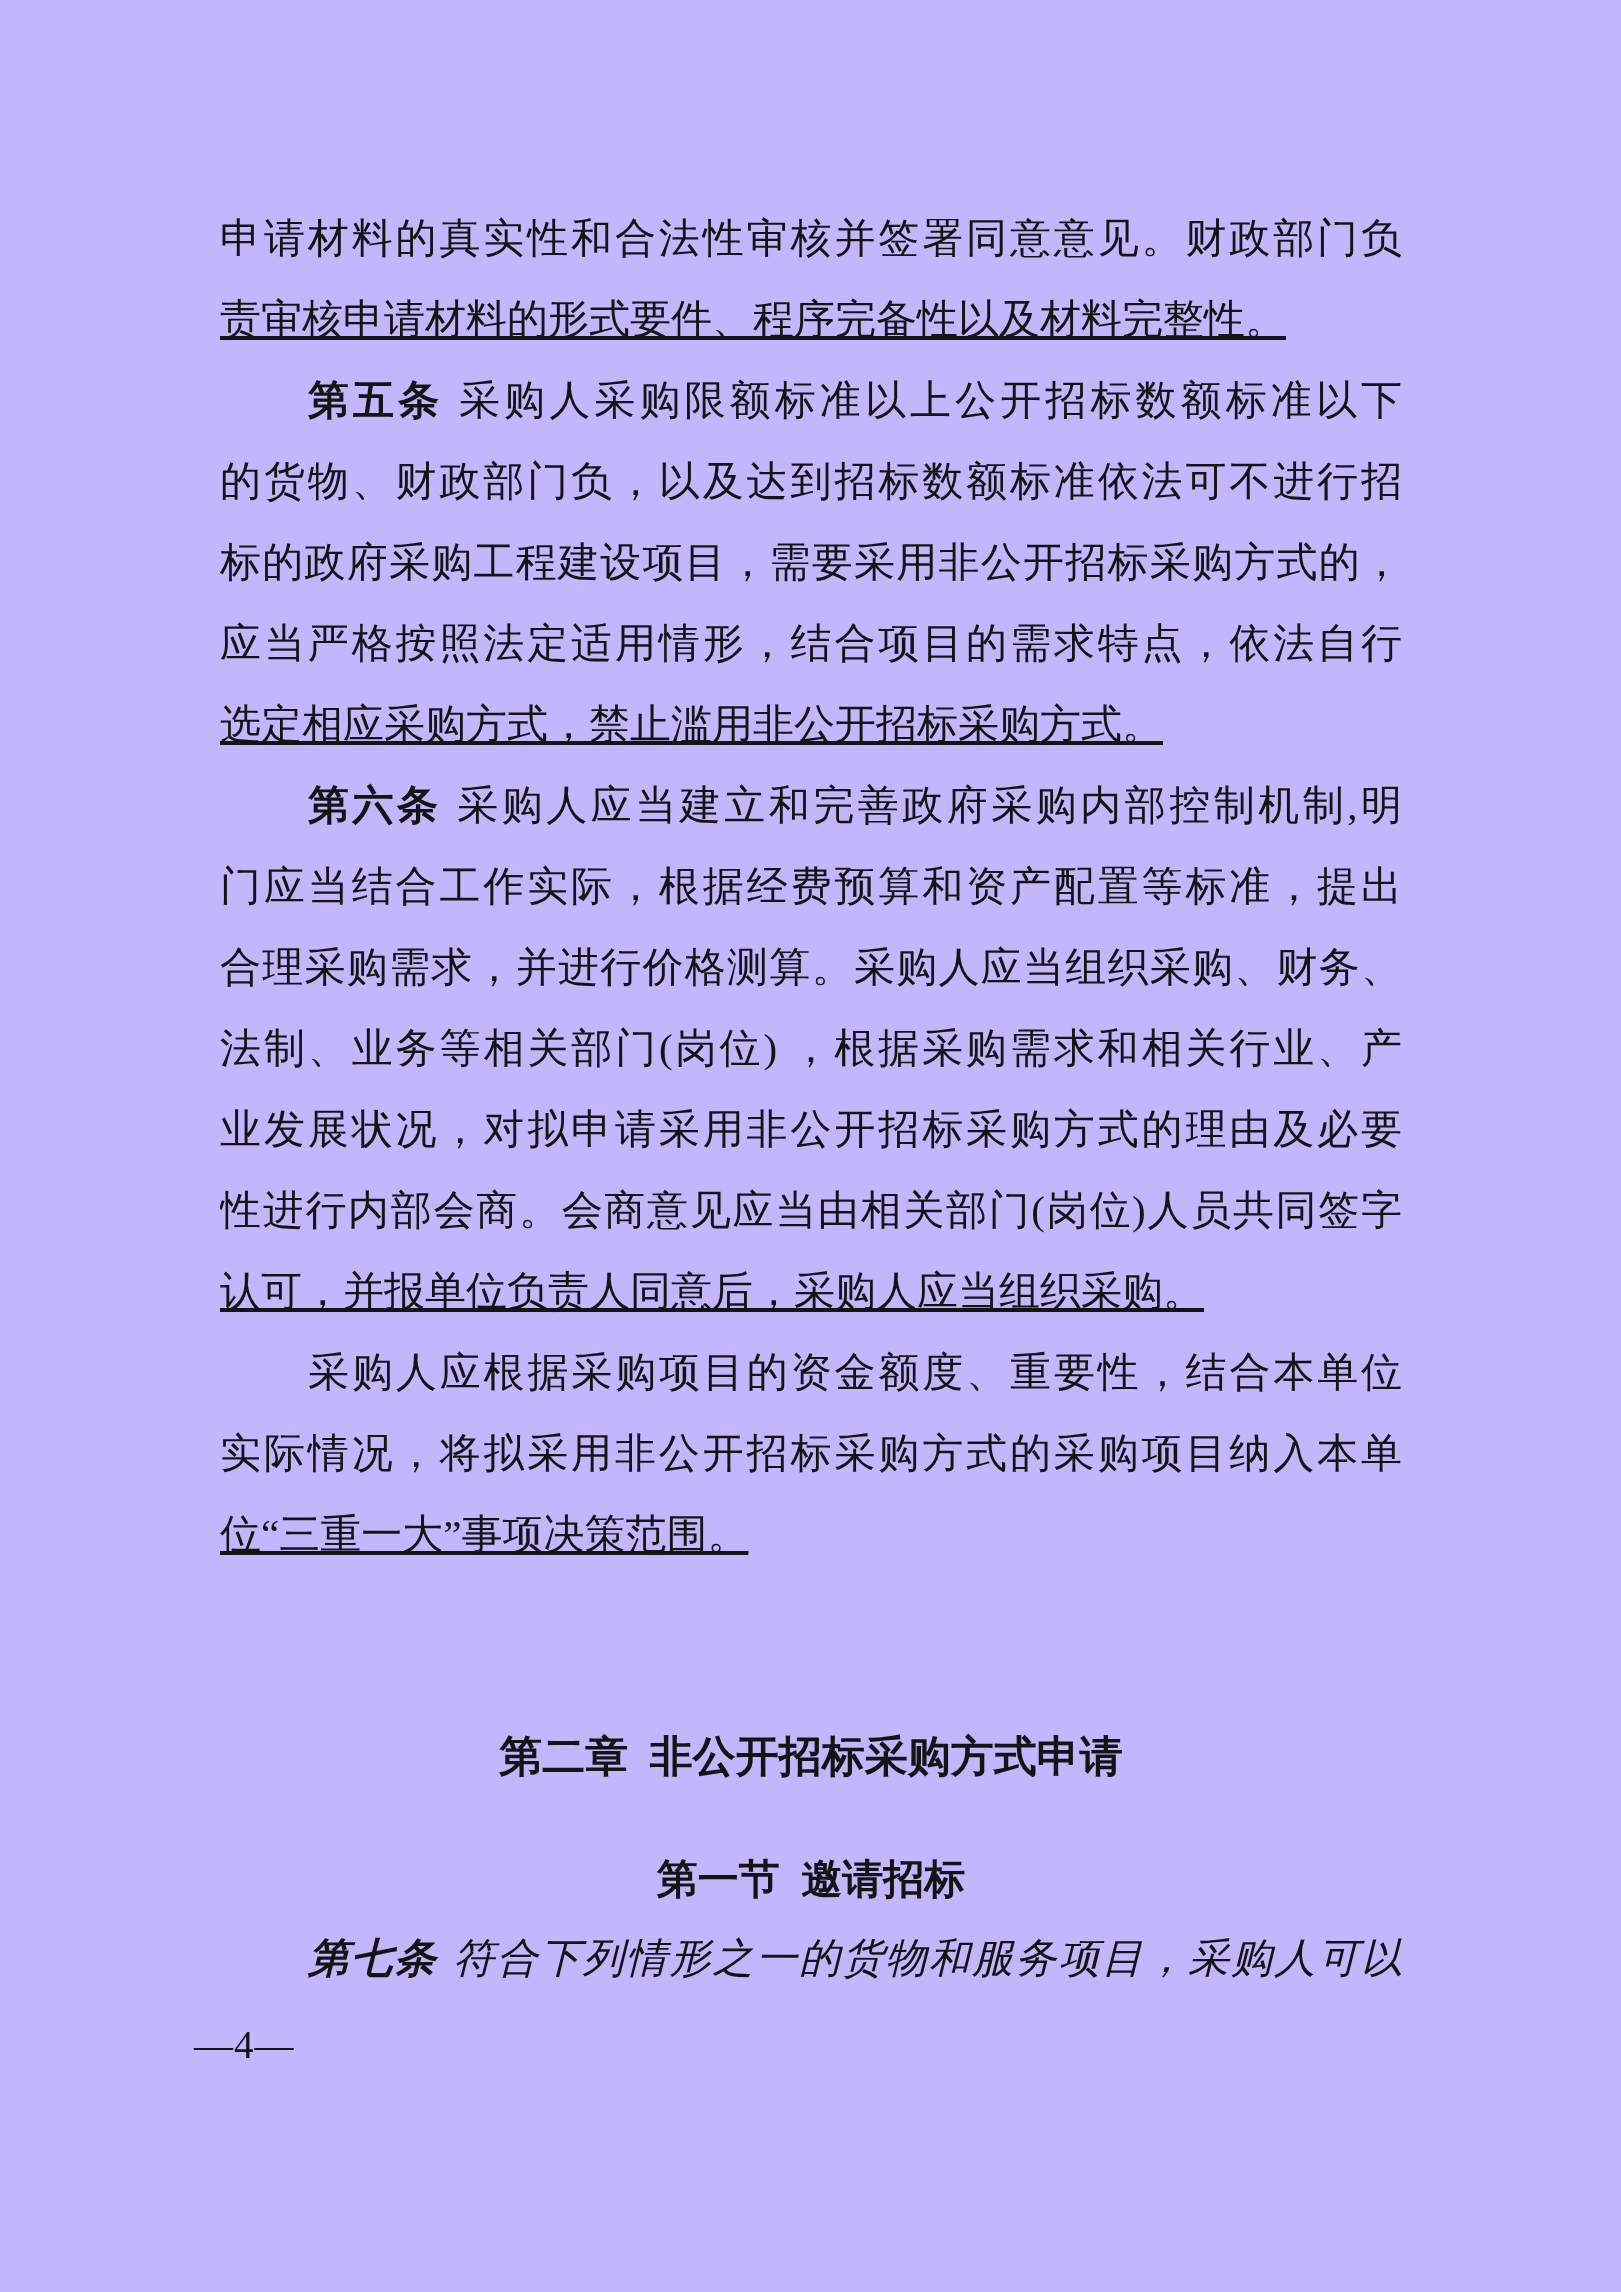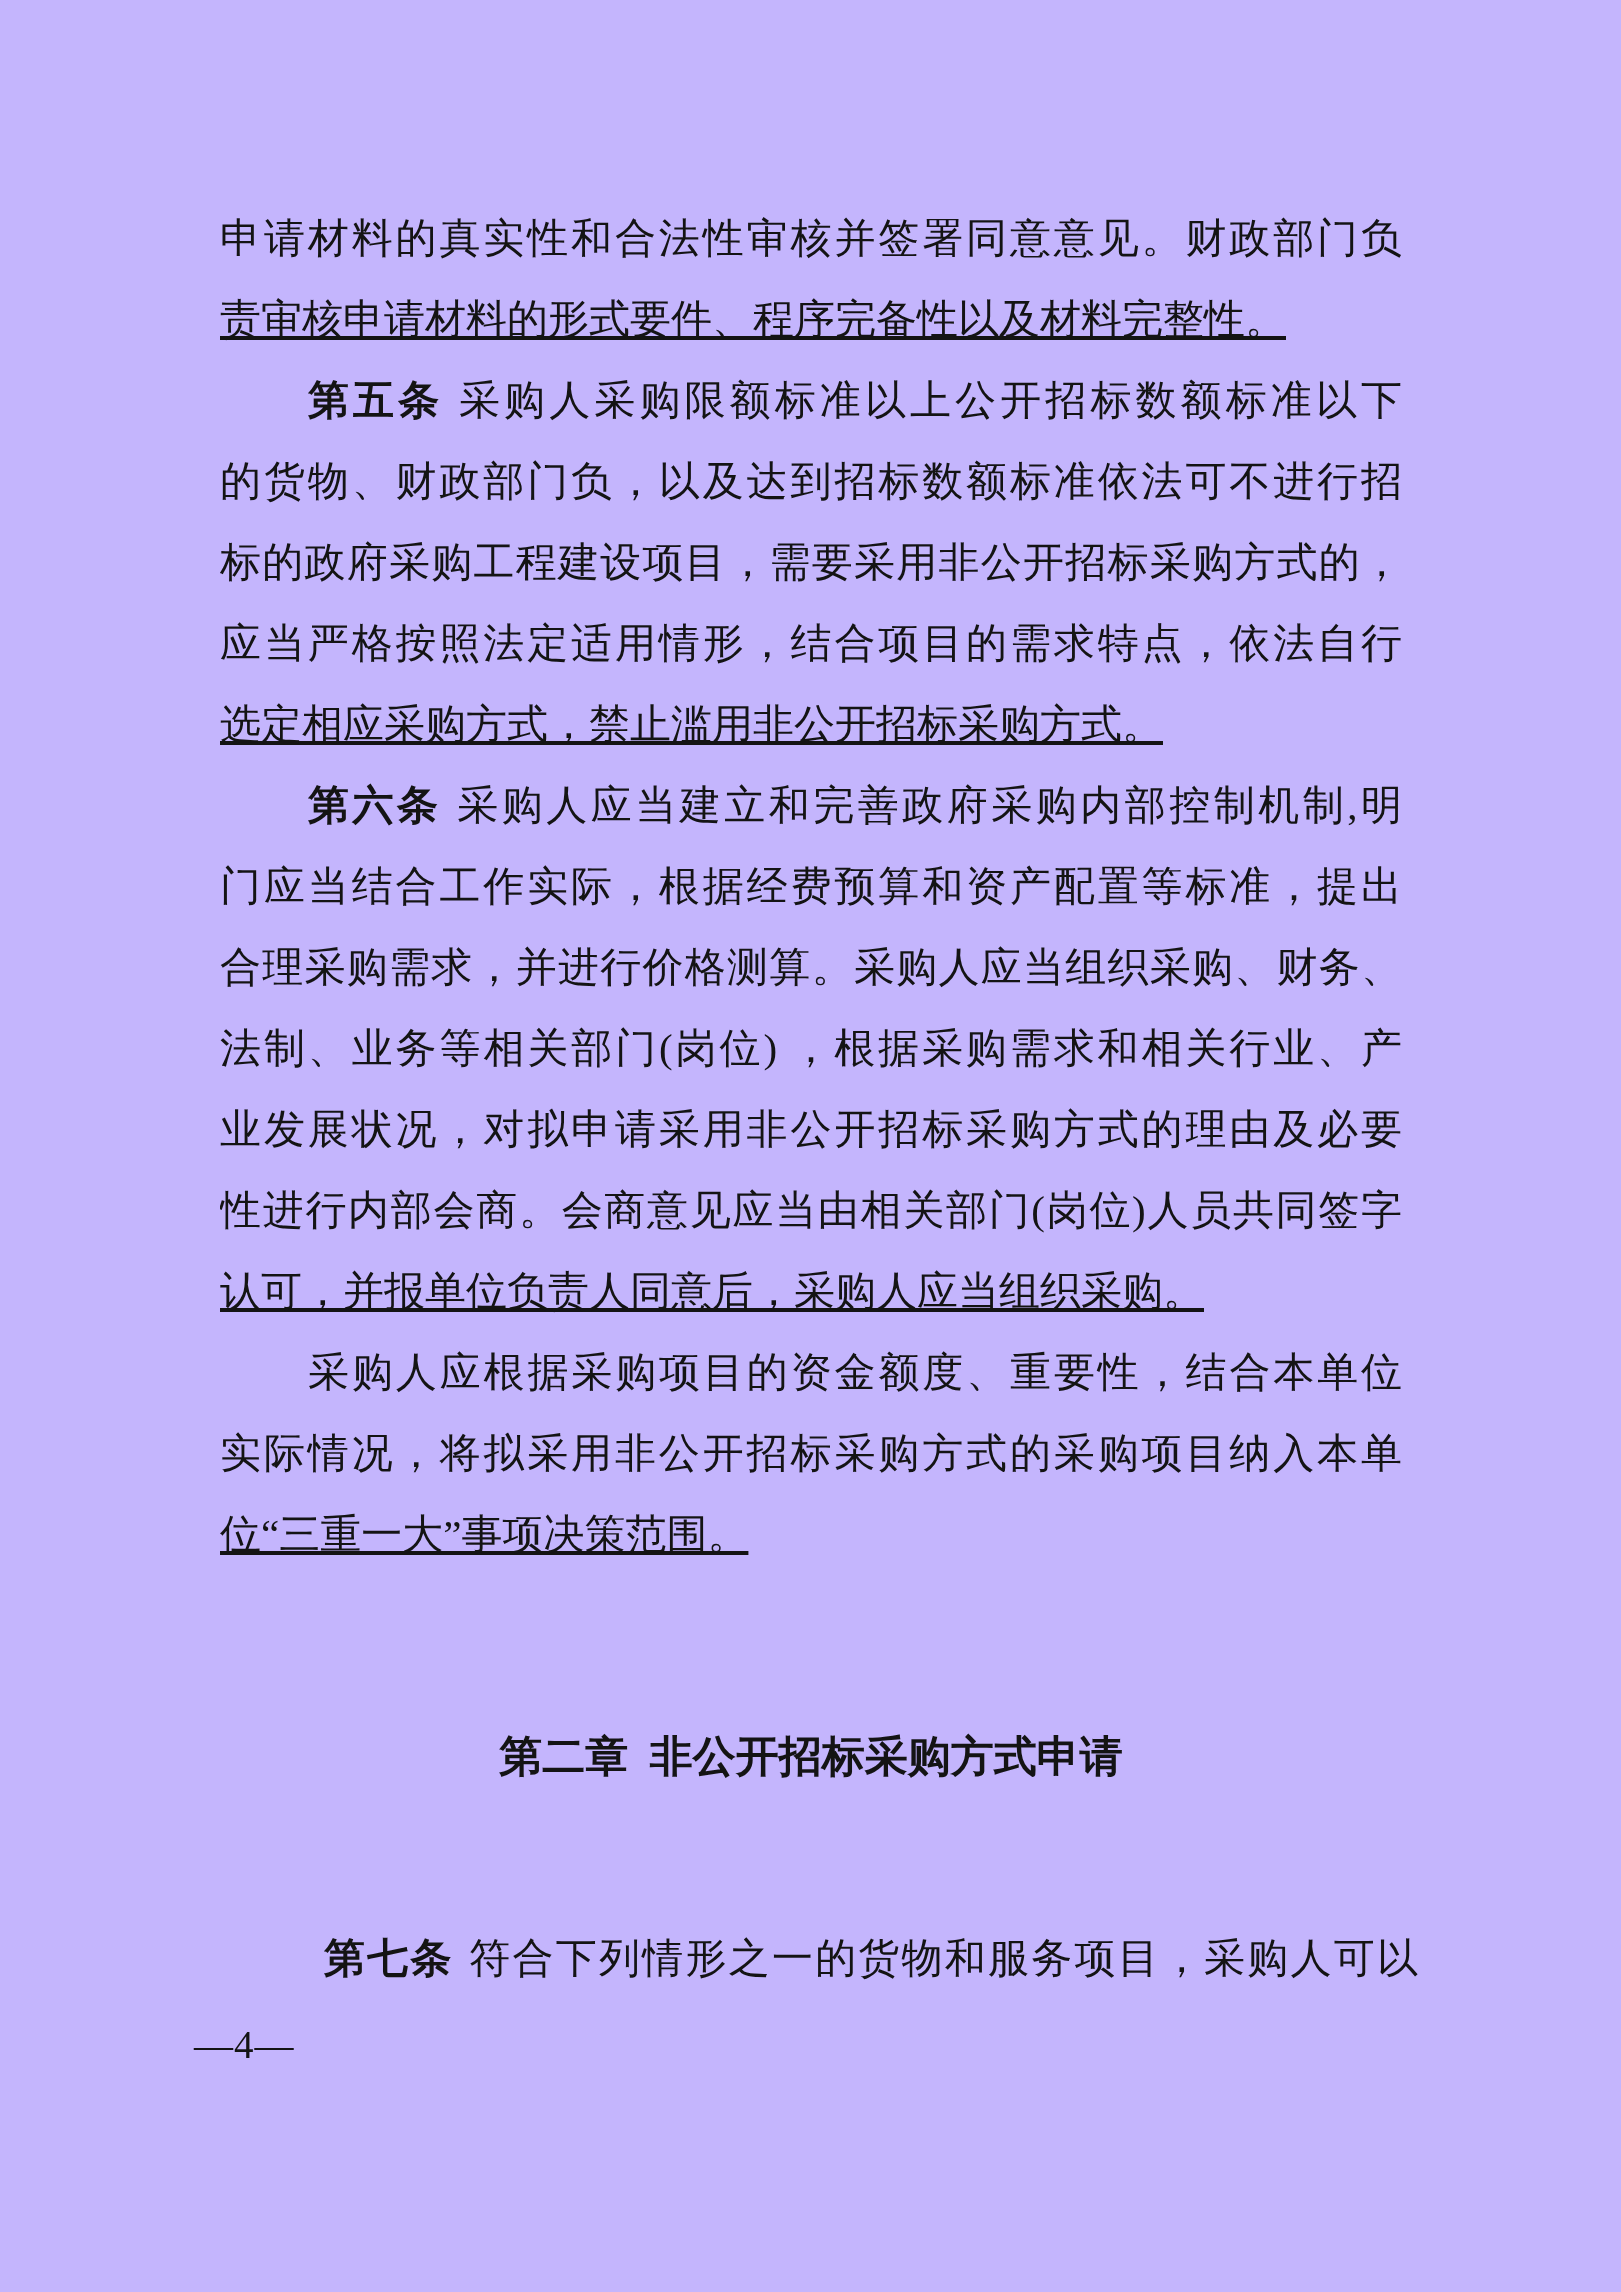--- a/index.html
+++ b/index.html
@@ -40,21 +40,21 @@
     height:81px;line-height:81px;
     text-align:center;
     font-family:"Liberation Sans","DejaVu Sans",sans-serif;
     font-weight:700;
   }
   .chapter-heading{top:1716px;font-size:43px;}
   .section-heading{top:1839px;font-size:41px;}
   .heading .heading-label{margin-right:21.6px;}
   .article7-line{
     position:absolute;
-    left:236px;top:1918px;width:1182px;
+    left:220px;top:1918px;width:1182px;font-style:italic;
   }
   .page-number{
     position:absolute;
     left:194px;top:2015px;
     font-size:39px;
     line-height:59px;
     letter-spacing:1px;
   }
 </style>
 </head>
@@ -79,20 +79,23 @@
     <div class="line end"><span>认可，并报单位负责人同意后，采购人应当组织采购。</span></div>
     <div class="line indent"><span>采购人应根据采购项目的资金额度、重要性，结合本单位</span></div>
     <div class="line"><span>实际情况，将拟采用非公开招标采购方式的采购项目纳入本单</span></div>
     <div class="line end"><span>位“三重一大”事项决策范围。</span></div>
   </div>
 
   <div class="heading chapter-heading">
     <span class="heading-label">第二章</span><span>非公开招标采购方式申请</span>
   </div>
 
+  <div class="heading section-heading">
+    <span class="heading-label">第一节</span><span>邀请招标</span>
+  </div>
 
   <div class="article7-line">
     <div class="line indent"><b class="article-label">第七条</b><span>符合下列情形之一的货物和服务项目，采购人可以</span></div>
   </div>
 
   <div class="page-number">—4—</div>
 
 </div>
 
 

